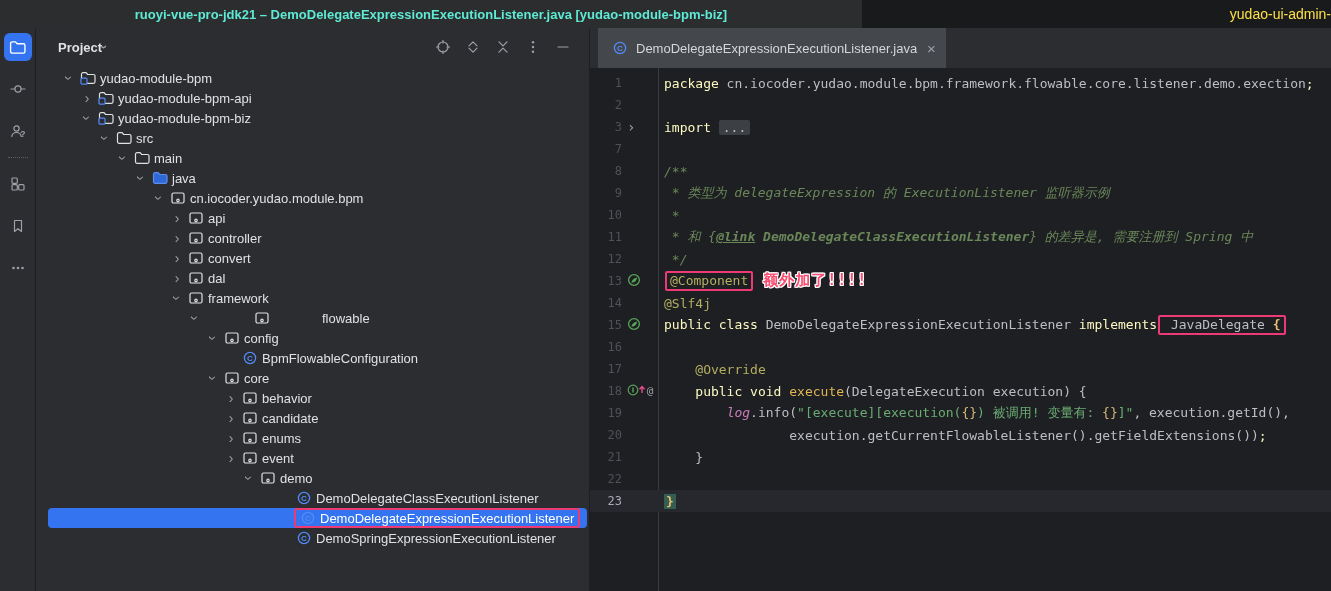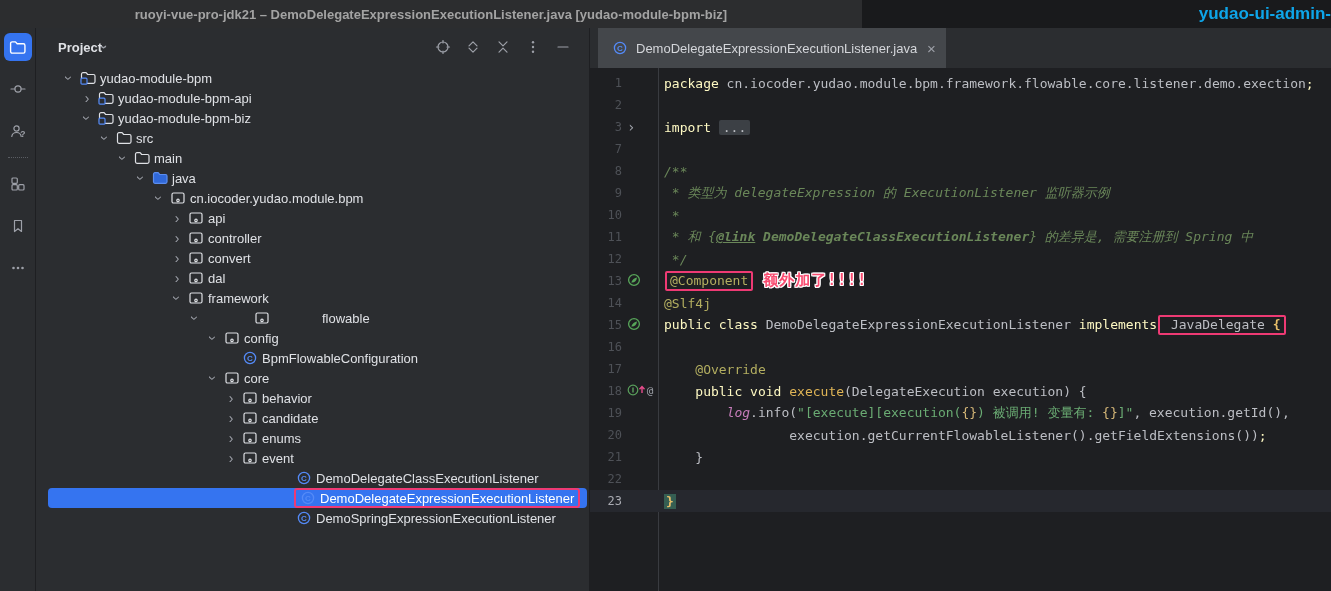--- a/index.html
+++ b/index.html
@@ -3,23 +3,23 @@
 <meta charset="utf-8">
 <style>
   * { margin:0; padding:0; box-sizing:border-box; }
   html,body { width:1331px; height:591px; overflow:hidden; background:#1e1f22;
               font-family:"Liberation Sans", sans-serif; }
   .app { width:1331px; height:591px; display:flex; flex-direction:column; }
 
   
   .titlebar { height:28px; display:flex; flex:none; }
   .titlebar-main { width:862px; background:#2c2d2f; display:flex; align-items:center;
-                   justify-content:center; color:#a3a3a3; font-size:13px; font-weight:bold; overflow:hidden; white-space:nowrap;}
+                   justify-content:center; color:#5eead4; font-size:13px; font-weight:bold; overflow:hidden; white-space:nowrap;}
   .titlebar-bg { flex:1; background:#191a1c; display:flex; align-items:center;
-                 justify-content:flex-end; color:#0ea5e9; font-size:17px; font-weight:bold; overflow:hidden; white-space:nowrap;}
+                 justify-content:flex-end; color:#fde047; font-size:14px; font-weight:normal; overflow:hidden; white-space:nowrap;}
 
   .workspace { flex:1; display:flex; min-height:0; }
 
   
   .activity-bar { width:36px; flex:none; background:#2b2d30; border-right:1px solid #1e1f22;
                   display:flex; flex-direction:column; align-items:center; padding-top:5px; gap:14px; }
   .ab-item { width:28px; height:28px; border-radius:6px; display:flex; align-items:center;
              justify-content:center; color:#9da0a8; cursor:pointer; }
   .ab-item.active { background:#3574f0; color:#ffffff; }
   .ab-divider { width:20px; border-top:1px dotted #5a5d63; margin:-2px 0; }
@@ -372,20 +372,30 @@
           <div class="tree-row" style="padding-left: 186px;">
             <span class="chev">›</span>
             <span class="tree-icon">
               <svg width="16" height="16" viewBox="0 0 16 16" fill="none" stroke="currentColor" stroke-width="1.2" stroke-linecap="round" stroke-linejoin="round">
                 <rect x="2" y="3" width="12" height="10" rx="1.5"></rect>
                 <circle cx="8" cy="10.4" r="1.2"></circle>
               </svg>
             </span>
             <span class="tree-label">event</span>
           </div>
+          <div class="tree-row" style="padding-left: 204px;">
+            <span class="chev exp">›</span>
+            <span class="tree-icon">
+              <svg width="16" height="16" viewBox="0 0 16 16" fill="none" stroke="currentColor" stroke-width="1.2" stroke-linecap="round" stroke-linejoin="round">
+                <rect x="2" y="3" width="12" height="10" rx="1.5"></rect>
+                <circle cx="8" cy="10.4" r="1.2"></circle>
+              </svg>
+            </span>
+            <span class="tree-label">demo</span>
+          </div>
           <div class="tree-row" style="padding-left: 240px;">
             <span class="chev"></span>
             <span class="tree-icon">
               <svg width="16" height="16" viewBox="0 0 16 16">
                 <circle cx="8" cy="8" r="5.6" fill="none" stroke="#548af7" stroke-width="1.3"></circle>
                 <text x="8" y="11" font-size="8" font-weight="bold" text-anchor="middle" fill="#548af7" font-family="Liberation Sans, sans-serif">C</text>
               </svg>
             </span>
             <span class="tree-label">DemoDelegateClassExecutionListener</span>
           </div>

